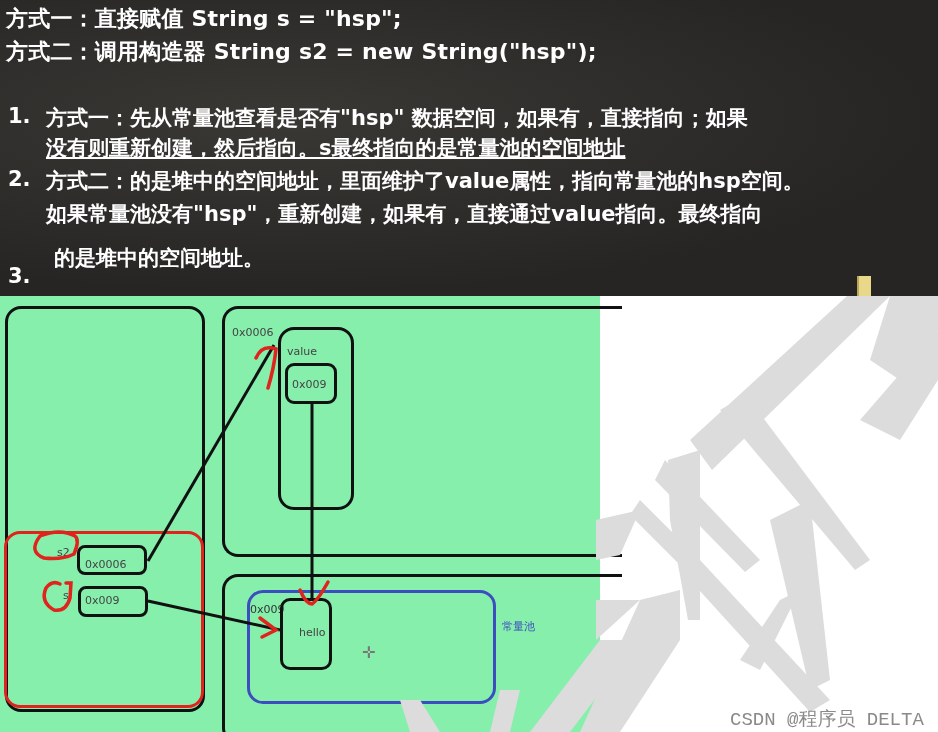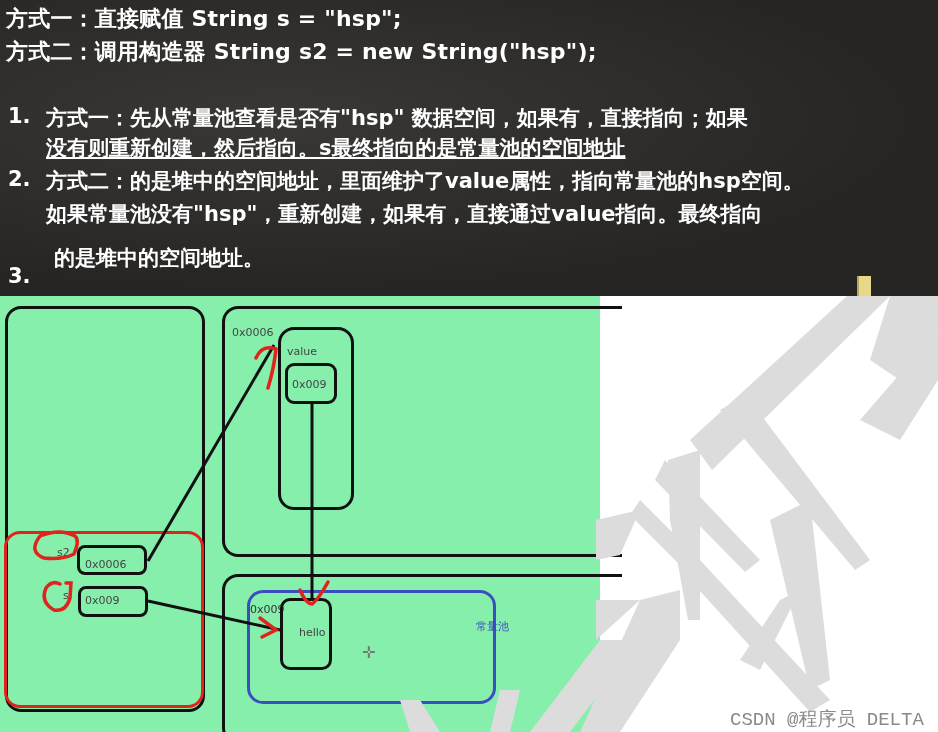--- a/index.html
+++ b/index.html
@@ -49,21 +49,21 @@
 
   <div class="box" style="left:278px; top:31px; width:76px; height:183px;"></div>
   <div class="lbl" style="left:232px; top:30px;">0x0006</div>
   <div class="lbl" style="left:287px; top:49px;text-align:right;">value</div>
   <div class="box" style="left:285px; top:67px; width:52px; height:41px; border-radius:9px;"></div>
   <div class="lbl" style="left:292px; top:82px;">0x009</div>
 
   <div class="box" style="left:222px; top:278px; width:400px; height:170px; border-right:none; border-top-right-radius:0; border-bottom-right-radius:0;"></div>
 
   <div class="box" style="left:247px; top:294px; width:249px; height:114px; border-color:#3c4dbf; border-width:3px;"></div>
-  <div class="lbl" style="left:476px; top:323px; color:#3c4dbf;">常量池</div>
+  <div class="lbl" style="left:502px; top:323px; color:#3c4dbf;">常量池</div>
   <div class="lbl" style="left:250px; top:307px; color:#333;">0x009</div>
   <div class="box" style="left:280px; top:302px; width:52px; height:72px; border-radius:10px;"></div>
   <div class="lbl" style="left:287px; top:330px;margin-left:12px;">hello</div>
 
   <div class="lbl" style="left:57px; top:250px;">s2</div>
   <div class="box" style="left:77px; top:249px; width:70px; height:30px; border-radius:8px;"></div>
   <div class="lbl" style="left:85px; top:262px;">0x0006</div>
 
   <div class="lbl" style="left:63px; top:293px;">s</div>
   <div class="box" style="left:78px; top:290px; width:70px; height:31px; border-radius:8px;"></div>

